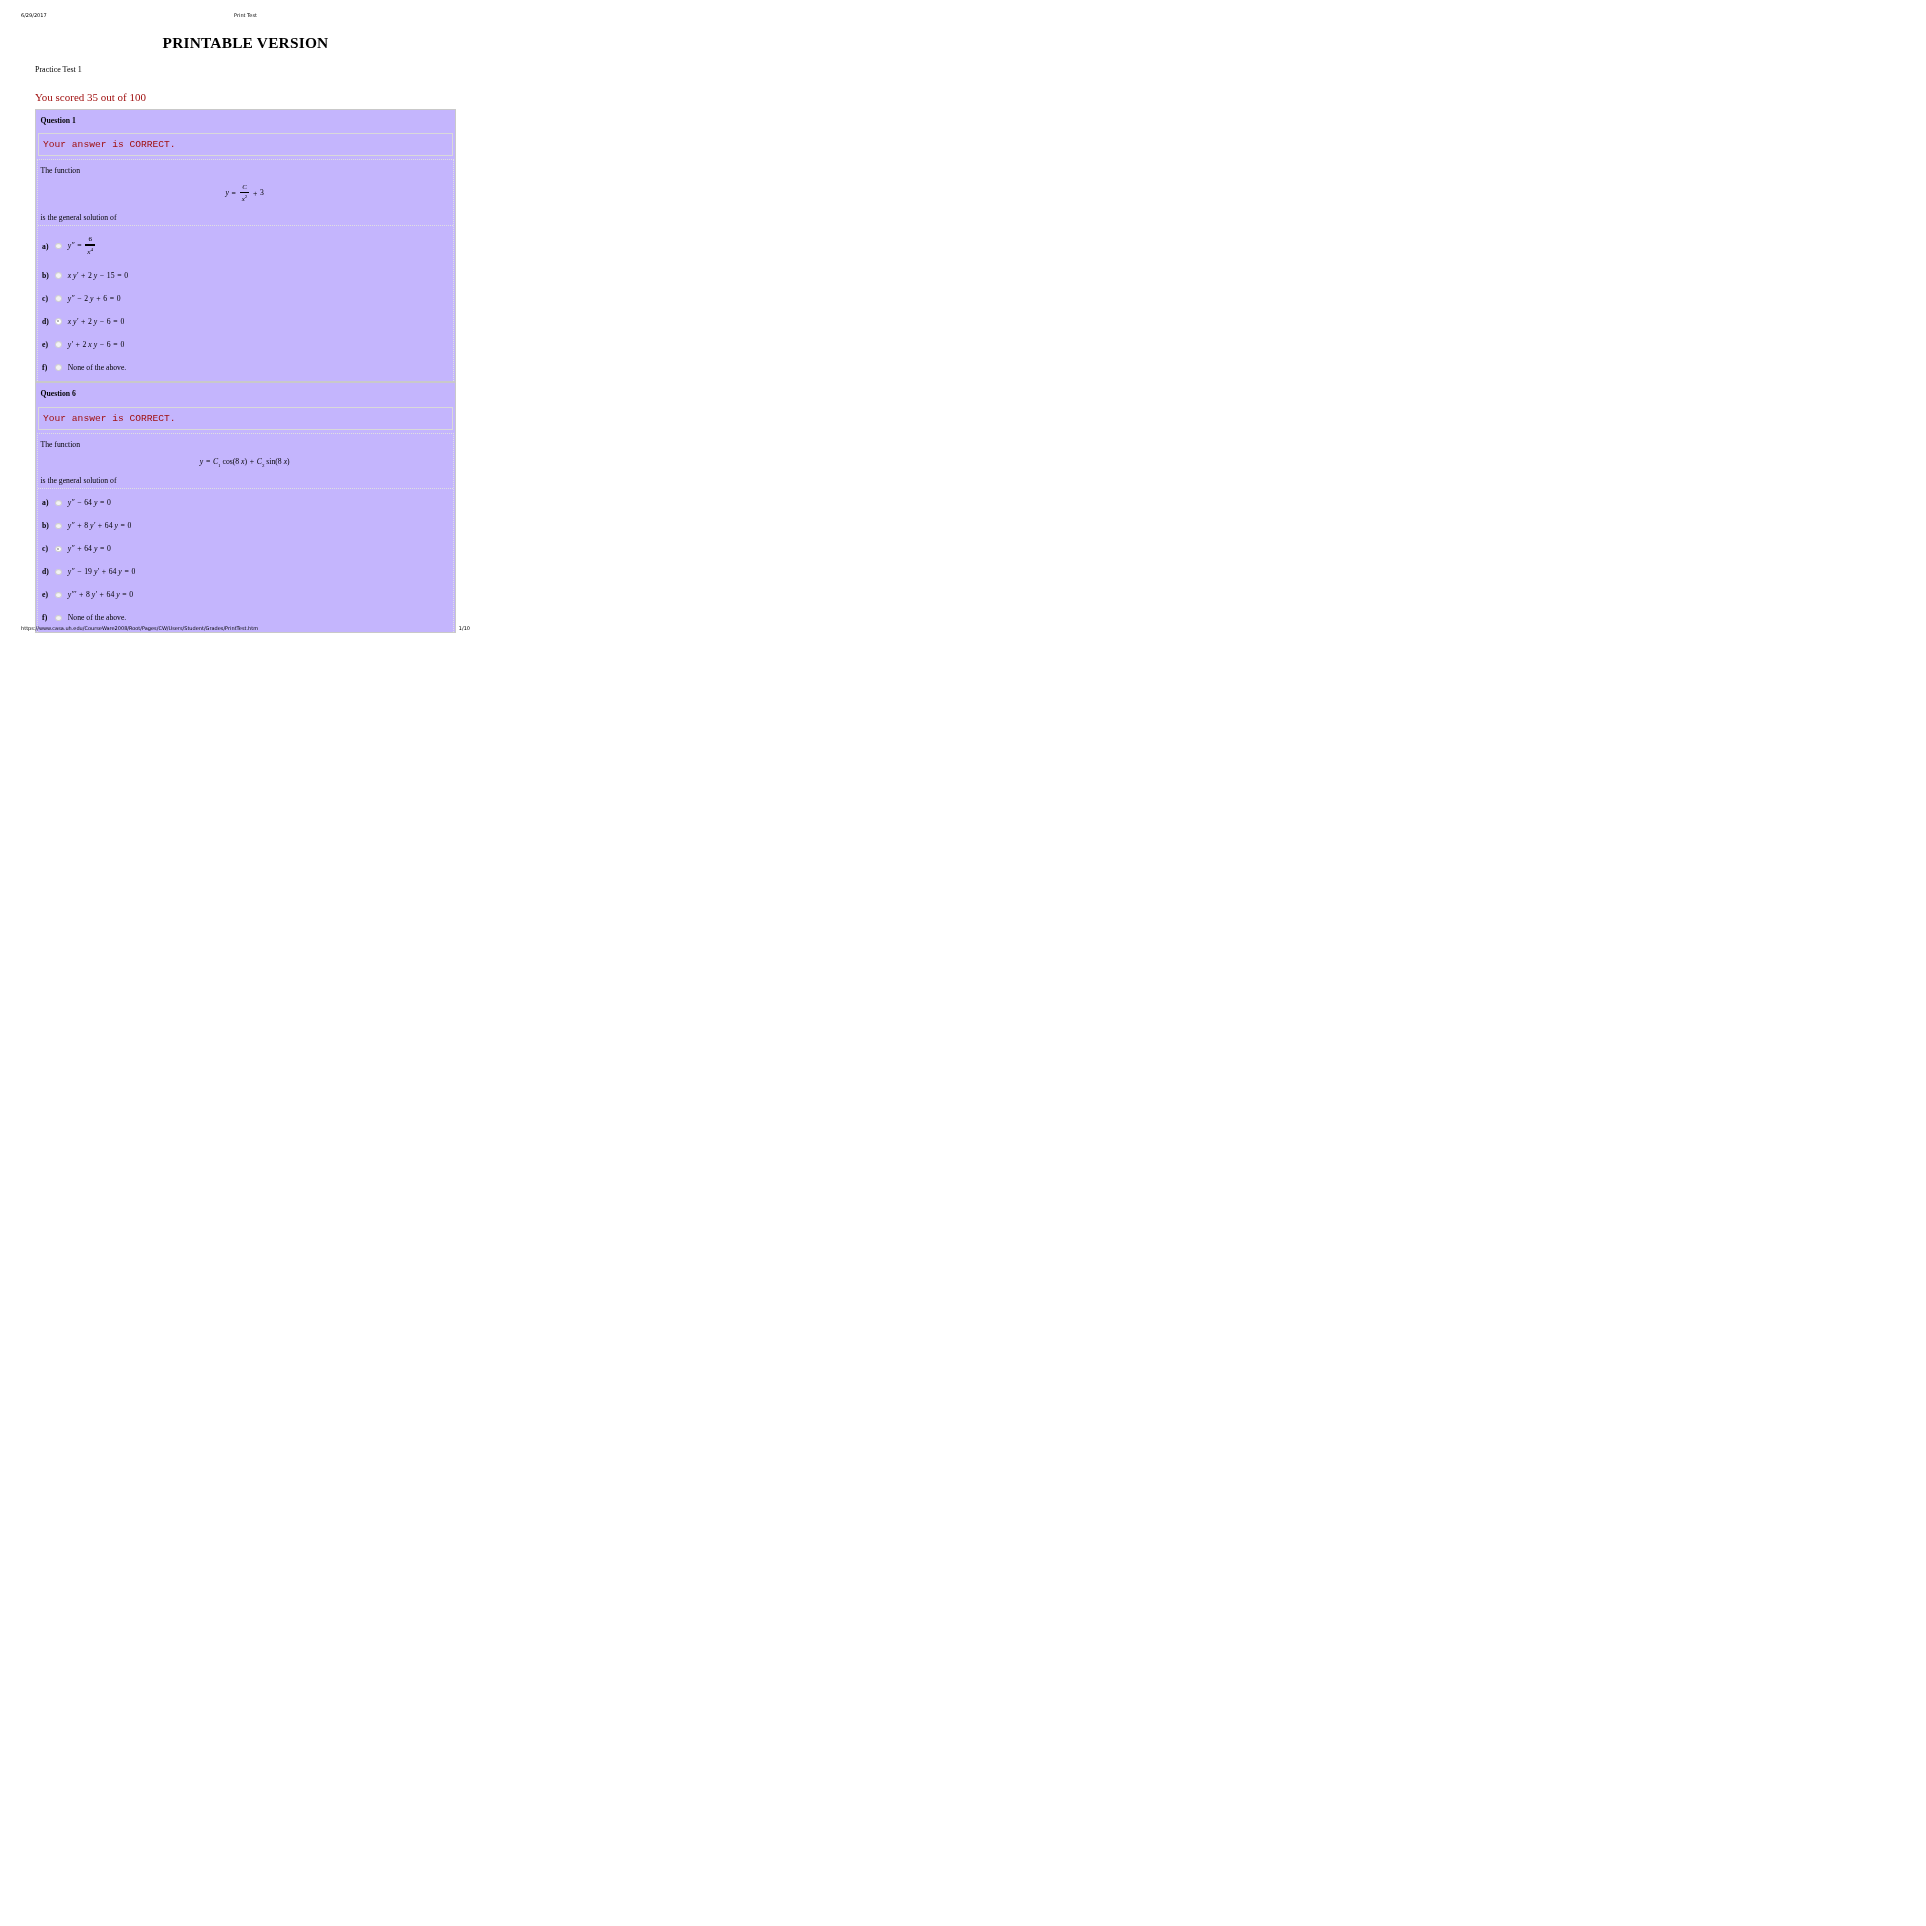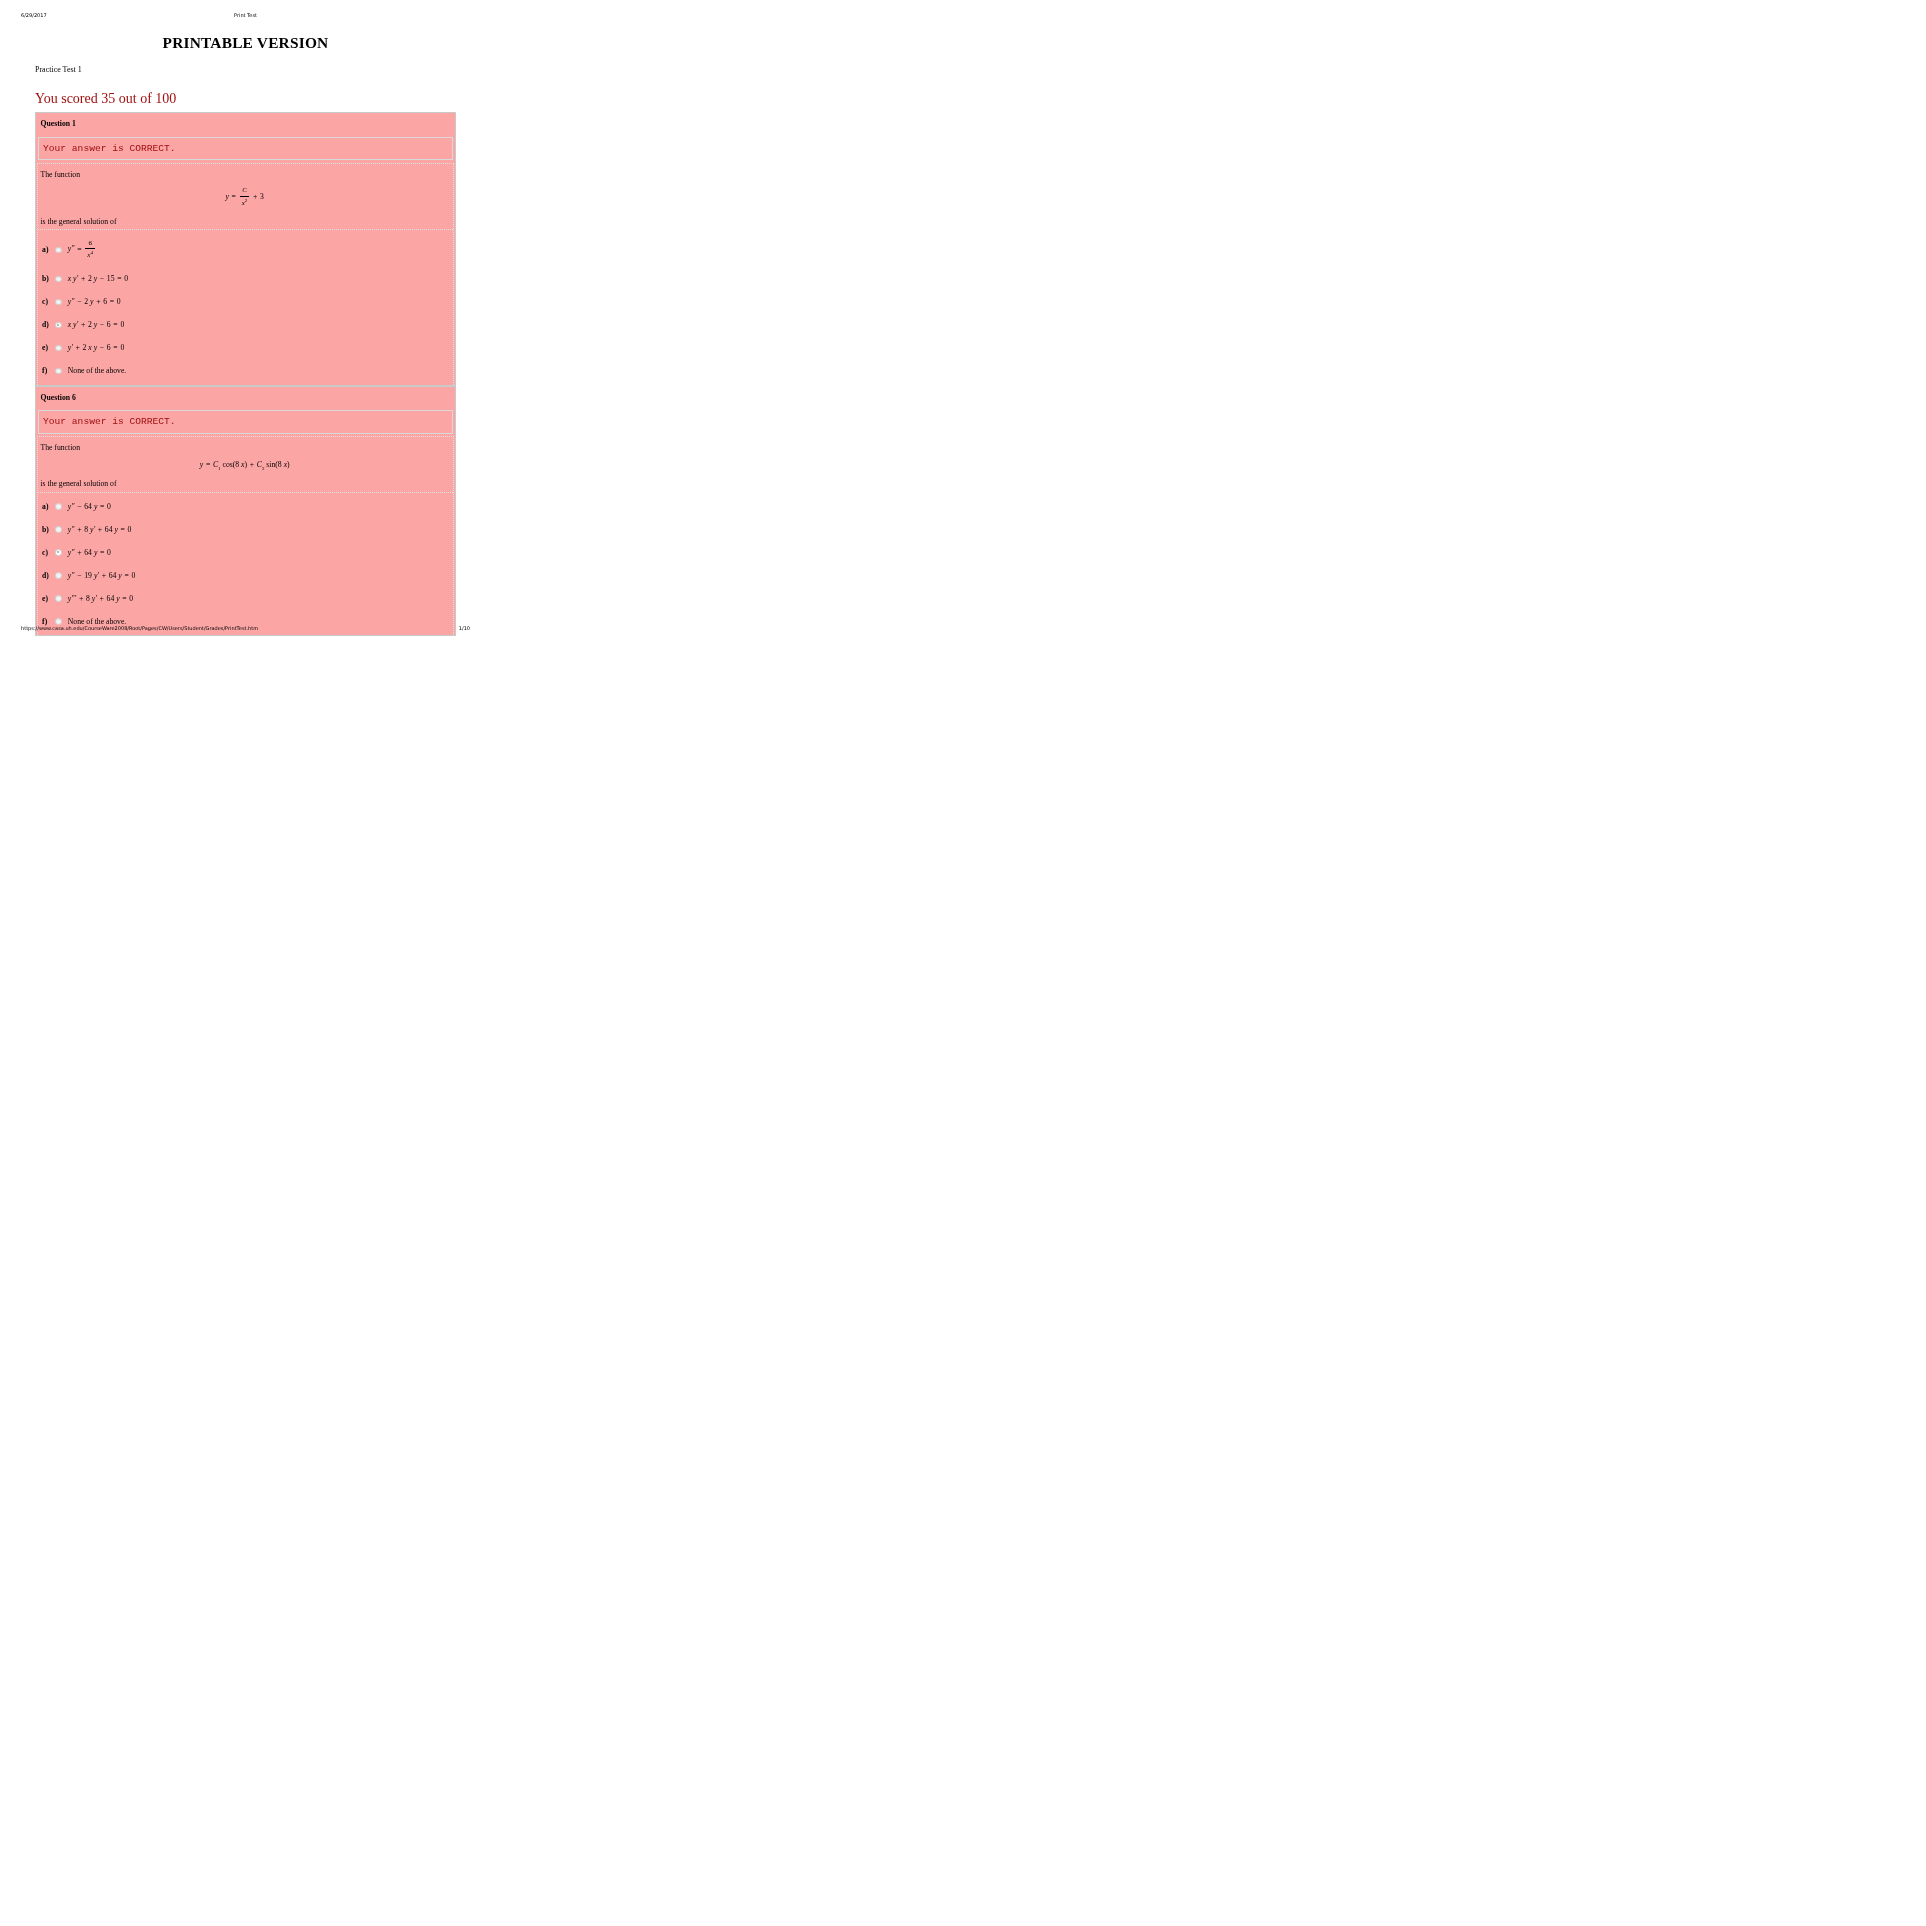--- a/index.html
+++ b/index.html
@@ -25,24 +25,24 @@
   h1.page-title {
     text-align: center; font-size: 15.4px; font-weight: bold;
     line-height: 1; letter-spacing: 0.2px;
   }
   h2.page-subtitle {
     font-size: 8px; font-weight: normal;
     margin-top: 15.4px; line-height: 1;
   }
   .score-line {
     margin-top: 17px; margin-bottom: 4.6px;
-    font-size: 14px; line-height: 1.2; color: var(--accent);
+    font-size: 11px; line-height: 1.2; color: var(--accent);
   }
   
-  .qbox { border: 0.8px solid var(--box-border); background: #fca5a5; }
+  .qbox { border: 0.8px solid var(--box-border); background: #c4b5fd; }
   .qhead { font-size: 7.7px; font-weight: bold; padding: 6.2px 4.6px 8.5px; }
   .feedback {
     margin: 0 1.9px; border: 0.8px solid var(--fb-border);
     padding: 5px 4.2px; font-size: 9.6px; line-height: 1.15; color: var(--accent); font-family: Liberation Mono, monospace;
   }
   .qcontent { margin: 2.7px 1.2px 0; border: 0.8px dotted var(--dot-border); border-bottom: none; }
   .statement { padding: 6.2px 3.9px 2.3px 2.3px; font-size: 7.7px; }
   .stmt-line { line-height: 1.3; }
   .formula-line { text-align: center; margin: 7px 0 8.5px; font-size: 7.7px; }
   .answers { border-top: 0.8px dotted var(--dot-border); padding: 9.2px 3.9px 7px 3.9px; }

